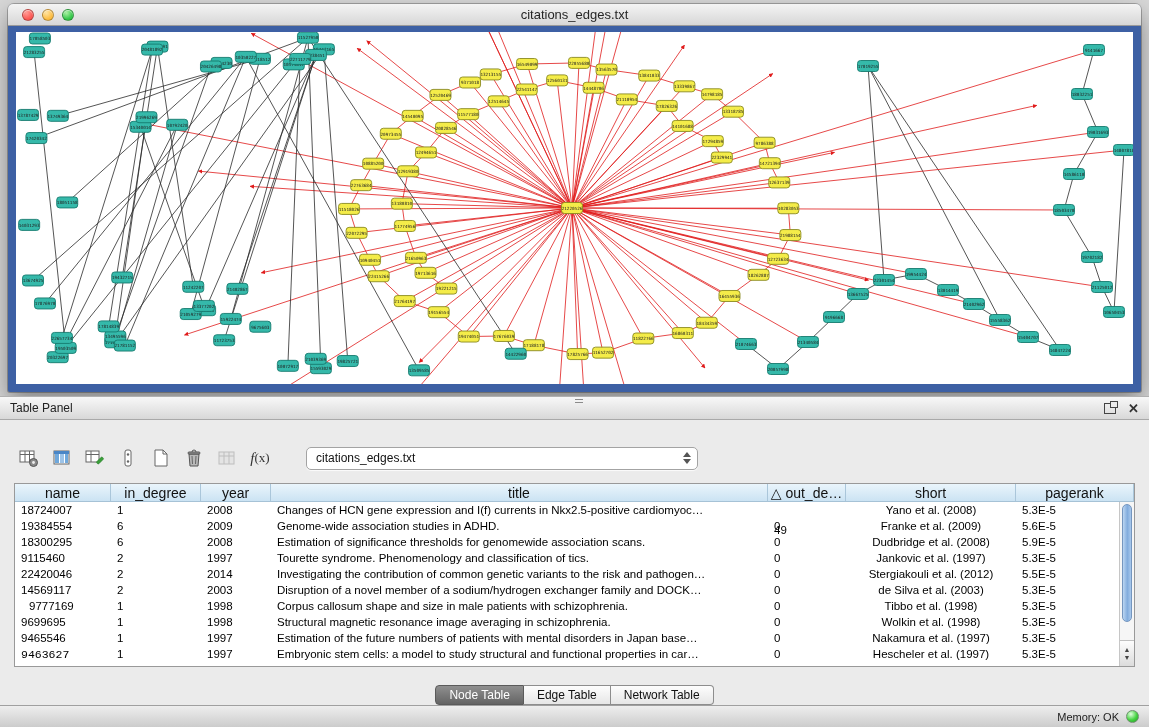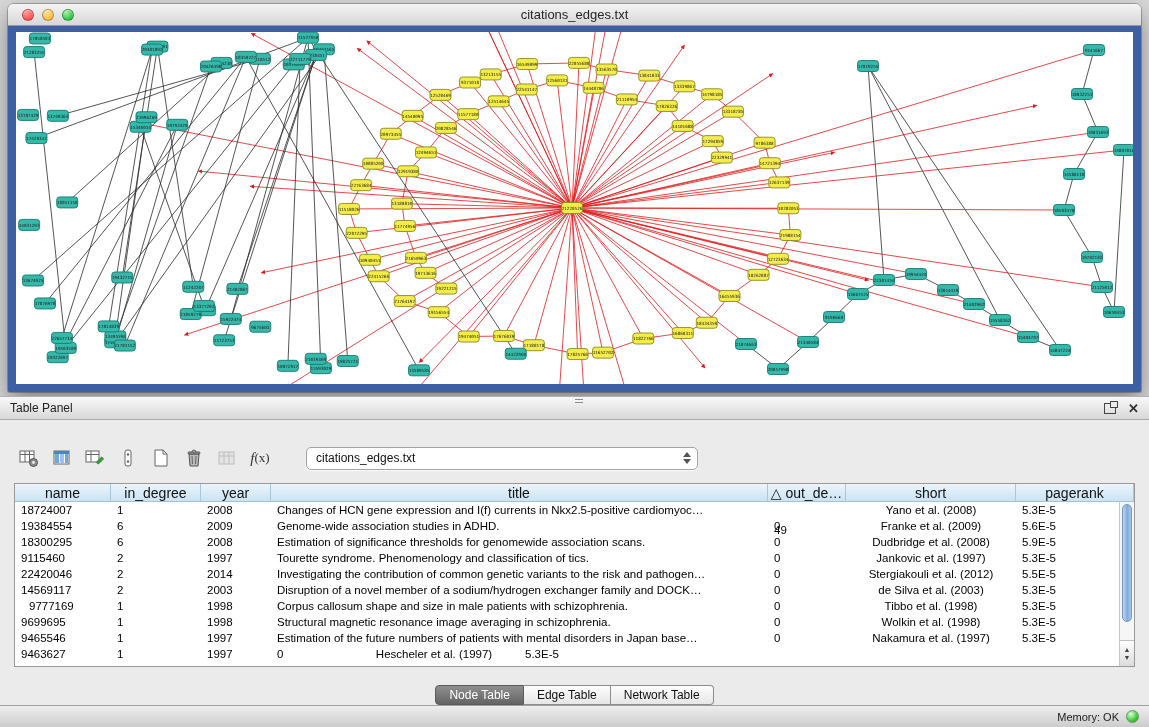--- a/index.html
+++ b/index.html
@@ -967,23 +967,24 @@
         <div class="tr">
           <div class="td" style="width: 96px;">9465546</div>
           <div class="td" style="width: 90px;">1</div>
           <div class="td" style="width: 70px;">1997</div>
           <div class="td" style="width: 497px;">Estimation of the future numbers of patients with mental disorders in Japan base…</div>
           <div class="td" style="width: 78px;">0</div>
           <div class="td" style="width: 170px; justify-content: center; text-align: center;">Nakamura et al. (1997)</div>
           <div class="td" style="flex: 1 1 0%;">5.3E-5</div>
         </div>
         <div class="tr">
-          <div class="td" style="width: 96px;">9463627</div>
+          <div class="td" style="width: 96px; font-family: Liberation Mono, monospace;">9463627</div>
           <div class="td" style="width: 90px;">1</div>
           <div class="td" style="width: 70px;">1997</div>
+          <div class="td" style="width: 497px;">Embryonic stem cells: a model to study structural and functional properties in car…</div>
           <div class="td" style="width: 78px;">0</div>
           <div class="td" style="width: 170px; justify-content: center; text-align: center;">Hescheler et al. (1997)</div>
           <div class="td" style="flex: 1 1 0%;">5.3E-5</div>
         </div>
       </div>
     <div class="vscroll">
       <div class="vthumb"></div>
       <div class="varrows">
         <span>▲</span>
         <span>▼</span>

